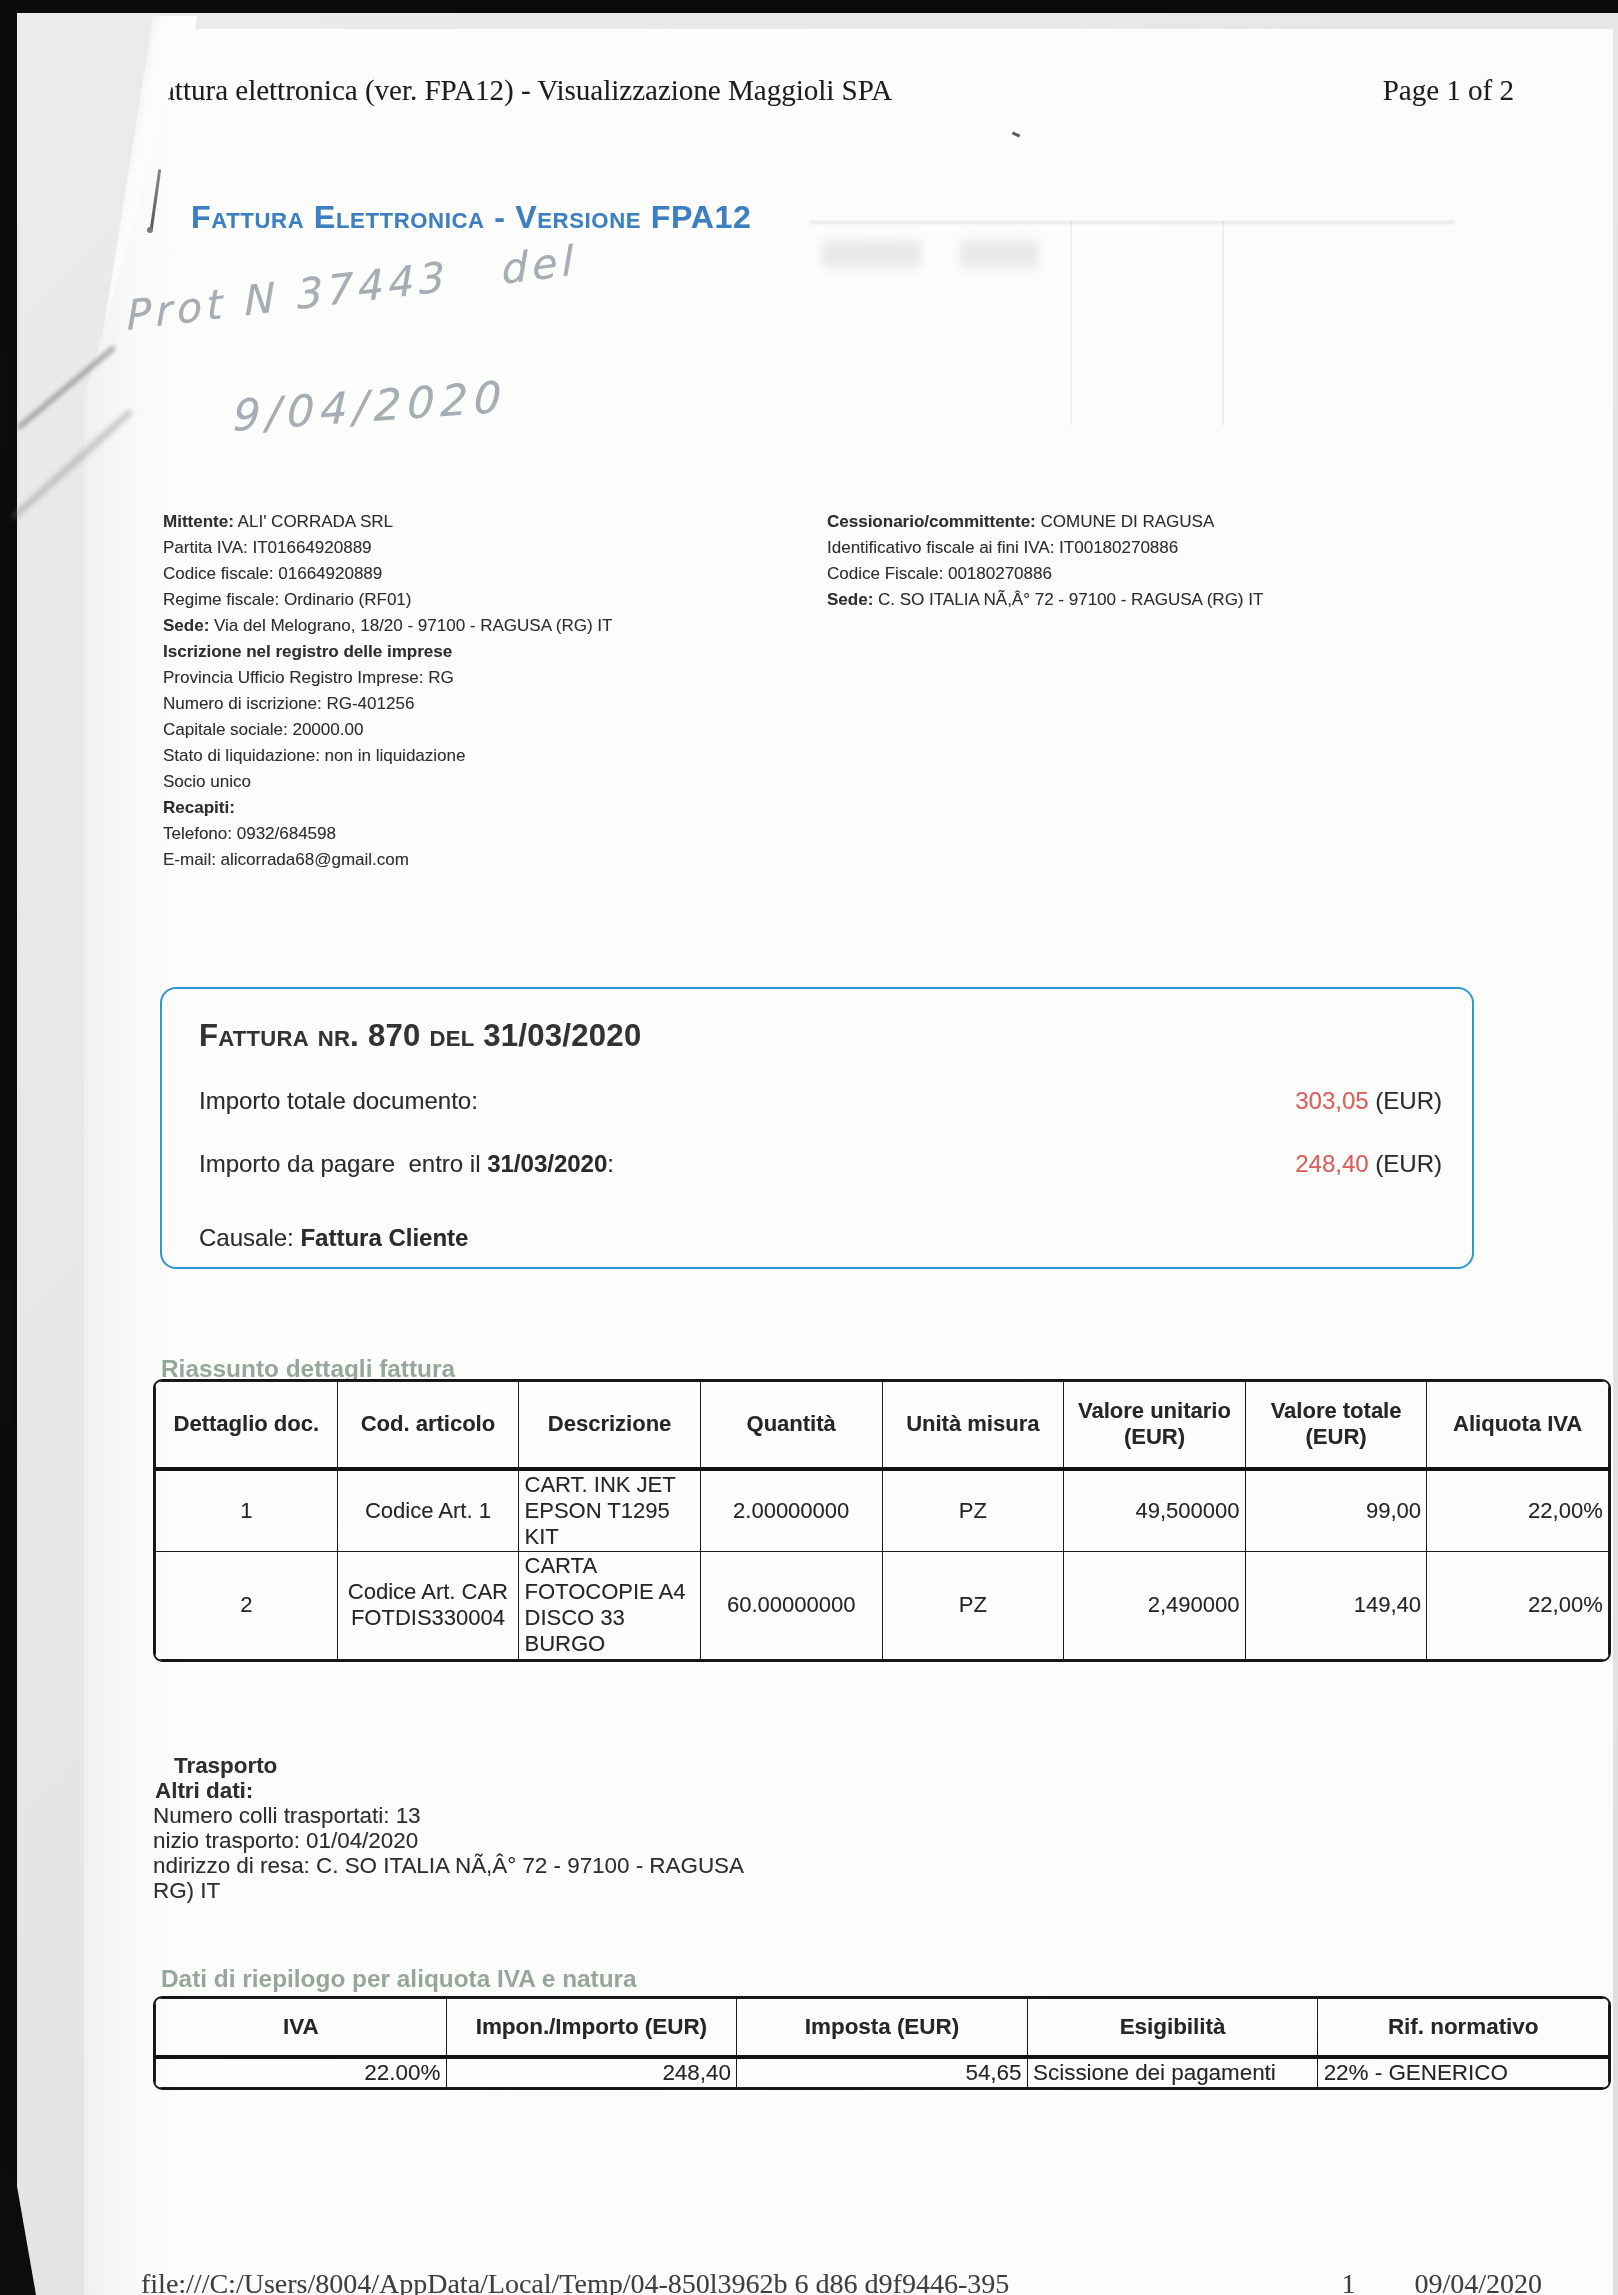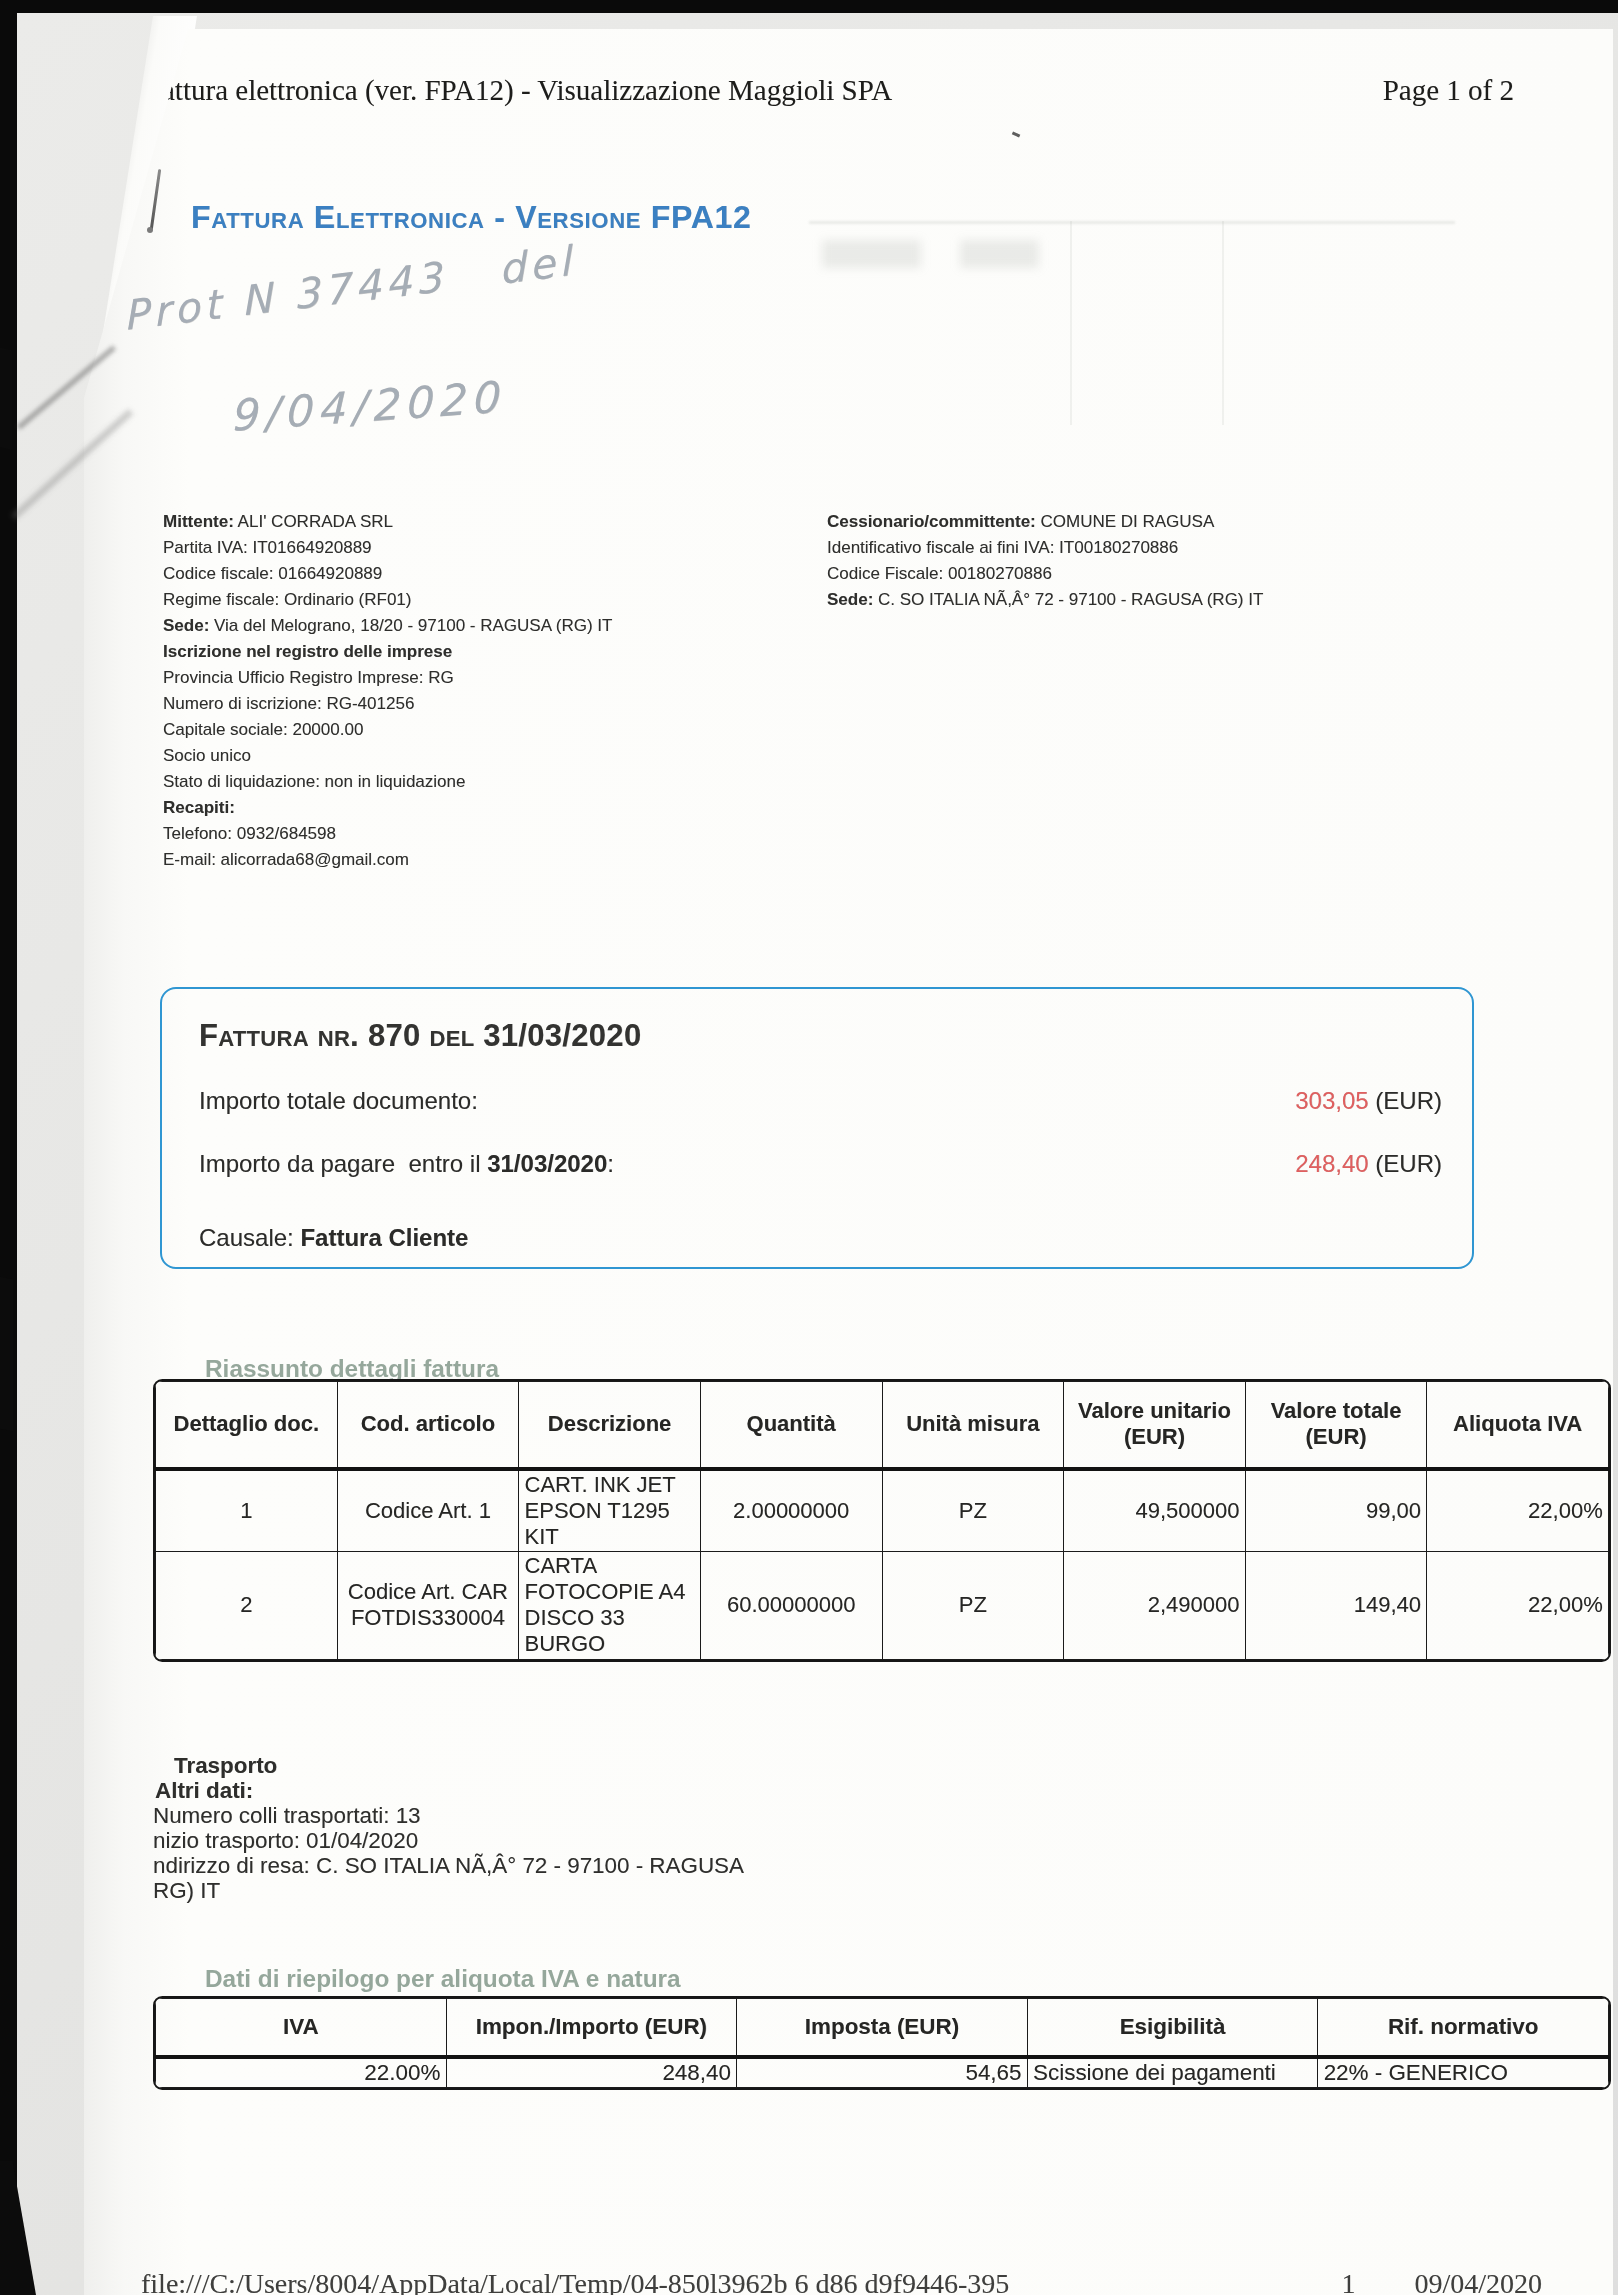--- a/index.html
+++ b/index.html
@@ -67,21 +67,21 @@
              border:2.6px solid #2f96d2; border-radius:16px; box-sizing:border-box; }
   .inv-title { position:absolute; left:37px; top:29px; font-size:31px; font-weight:bold;
                font-variant:small-caps; letter-spacing:0.3px; color:#333331; }
   .inv-row { position:absolute; left:37px; right:30px; display:flex;
              justify-content:space-between; font-size:24px; color:#2b2b29; }
   .inv-row1 { top:98px; } .inv-row2 { top:161px; } .inv-row3 { top:235px; }
   .amt { color:#e05f5f; }
   .cur { white-space:pre; color:#2b2b29;text-align:center; }
 
   .sec-title { position:absolute; left:77px; font-size:24.4px; font-weight:bold; color:#95a79b;
-               text-shadow:none;margin-left:44px; }
+               text-shadow:none; }
   .sec1 { top:1326px; } .sec2 { top:1936px; }
 
   .tblwrap { position:absolute; left:69px; width:1458px; border:2.6px solid #161616;
              border-radius:9.2px; overflow:hidden; box-sizing:border-box; }
   .tblwrap1 { top:1350px; } .tblwrap2 { top:1967px; }
   table.tbl { border-collapse:collapse; width:100%; table-layout:fixed; }
   .tbl th, .tbl td { border:1.3px solid #1b1b1b; font-size:22px; color:#262624;
                      padding:1.3px 5.3px; overflow:hidden; }
   .tbl th { font-weight:bold; text-align:center; border-bottom:4px solid #121212; }
   .tblwrap1 th { height:82px; }
@@ -135,22 +135,22 @@
     <div class="party party-left">
       <div class="info-line"><span class="b">Mittente:</span><span> ALI' CORRADA SRL</span></div>
       <div class="info-line"><span class="b"></span><span>Partita IVA: IT01664920889</span></div>
       <div class="info-line"><span class="b"></span><span>Codice fiscale: 01664920889</span></div>
       <div class="info-line"><span class="b"></span><span>Regime fiscale: Ordinario (RF01)</span></div>
       <div class="info-line"><span class="b">Sede:</span><span> Via del Melograno, 18/20 - 97100 - RAGUSA (RG) IT</span></div>
       <div class="info-line"><span class="b">Iscrizione nel registro delle imprese</span><span></span></div>
       <div class="info-line"><span class="b"></span><span>Provincia Ufficio Registro Imprese: RG</span></div>
       <div class="info-line"><span class="b"></span><span>Numero di iscrizione: RG-401256</span></div>
       <div class="info-line"><span class="b"></span><span>Capitale sociale: 20000.00</span></div>
+      <div class="info-line"><span class="b"></span><span>Stato di liquidazione: non in liquidazione</span></div>
       <div class="info-line"><span class="b"></span><span>Socio unico</span></div>
-      <div class="info-line"><span class="b"></span><span>Stato di liquidazione: non in liquidazione</span></div>
       <div class="info-line"><span class="b">Recapiti:</span><span></span></div>
       <div class="info-line"><span class="b"></span><span>Telefono: 0932/684598</span></div>
       <div class="info-line"><span class="b"></span><span>E-mail: alicorrada68@gmail.com</span></div>
     </div>
 
     <div class="party party-right">
       <div class="info-line"><span class="b">Cessionario/committente:</span><span> COMUNE DI RAGUSA</span></div>
       <div class="info-line"><span class="b"></span><span>Identificativo fiscale ai fini IVA: IT00180270886</span></div>
       <div class="info-line"><span class="b"></span><span>Codice Fiscale: 00180270886</span></div>
       <div class="info-line"><span class="b">Sede:</span><span> C. SO ITALIA NÃ,Â° 72 - 97100 - RAGUSA (RG) IT</span></div>

